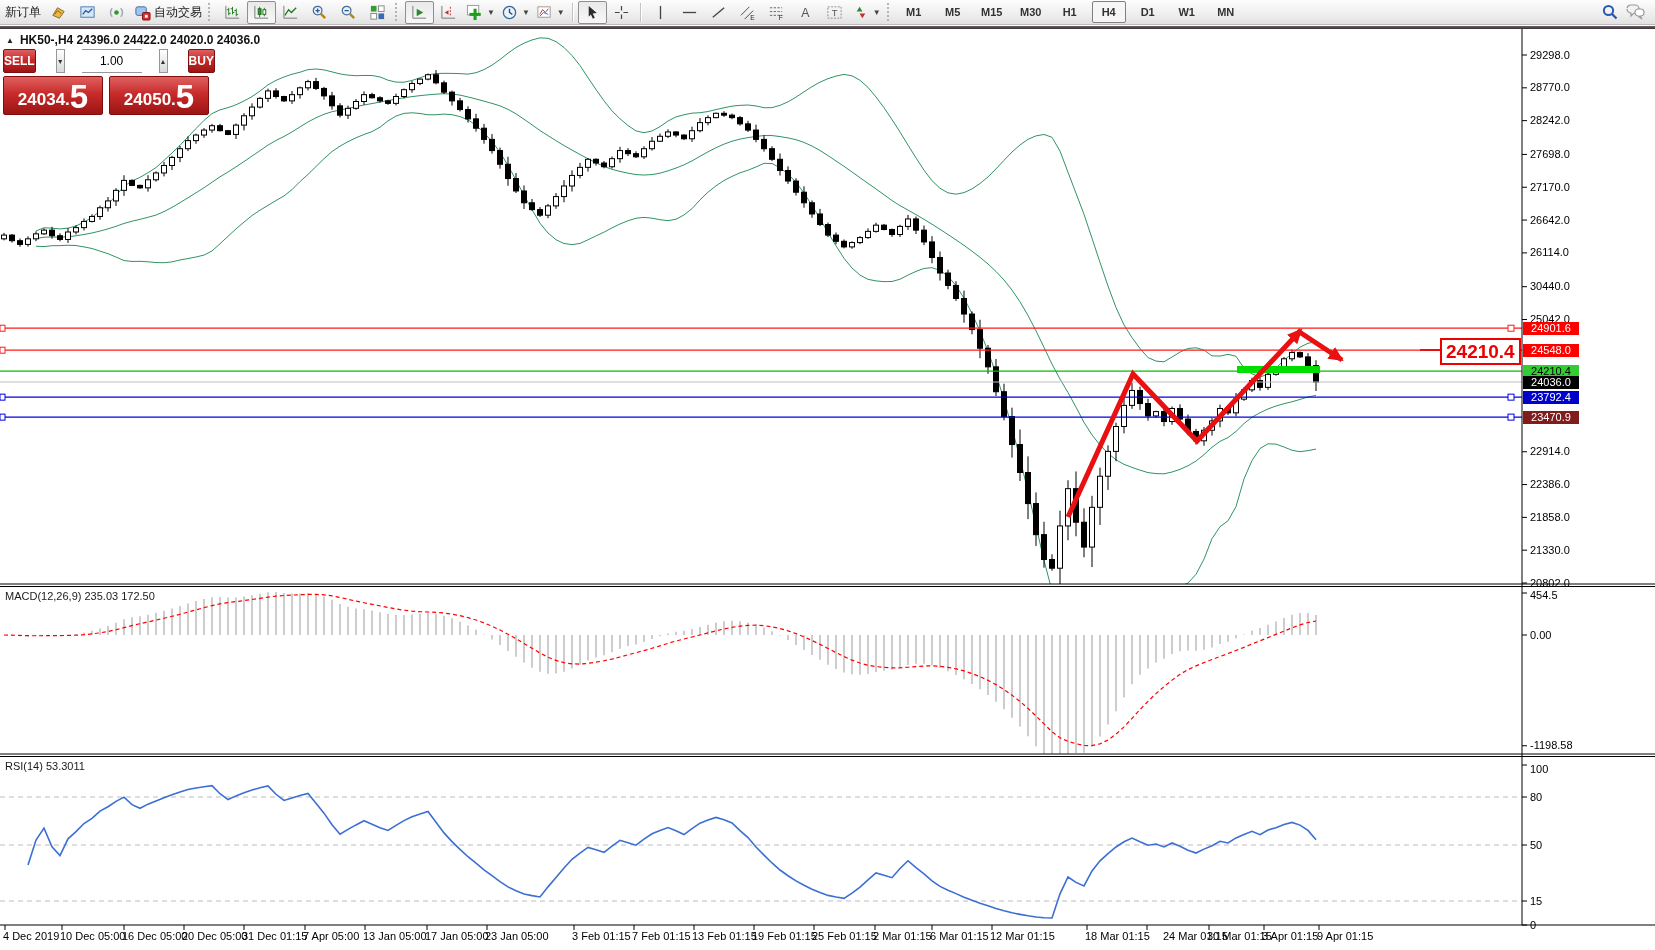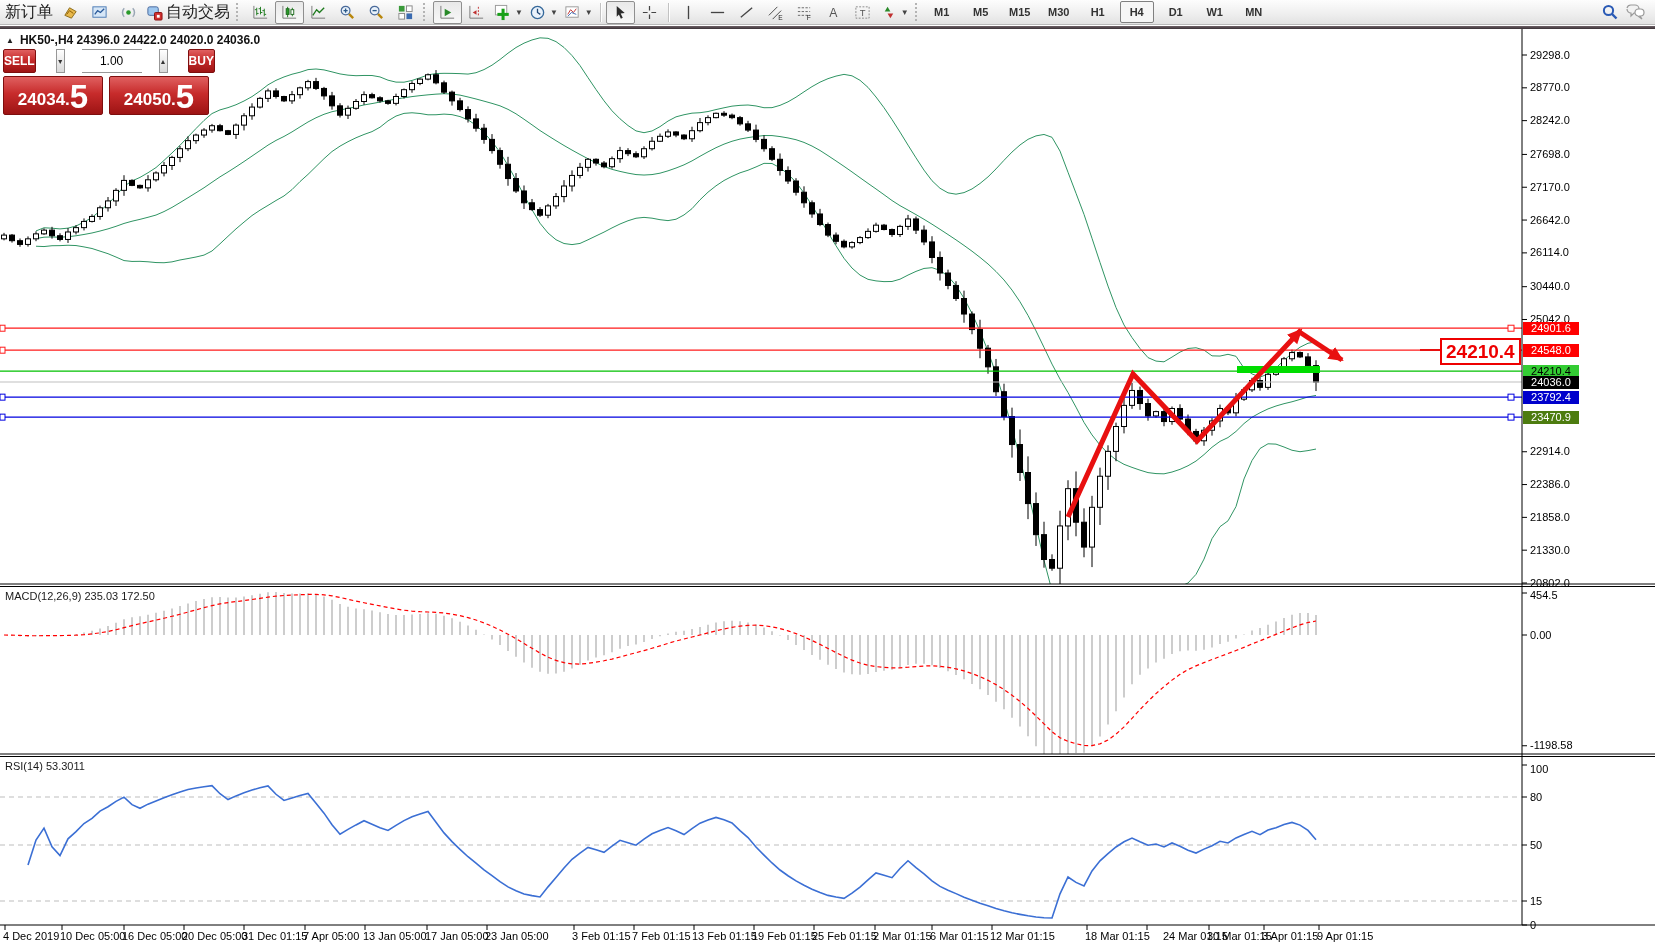--- a/index.html
+++ b/index.html
@@ -6,21 +6,21 @@
   #stage{position:relative;width:1655px;height:950px;overflow:hidden;background:#fff;}
   
   .toolbar{position:absolute;left:0;top:0;width:1655px;height:25px;z-index:5;
     background:linear-gradient(#fdfdfd,#eeeeee 60%,#e2e2e2);border-bottom:1px solid #b9b9b9;
     display:flex;align-items:center;padding:0 2px;box-sizing:border-box;}
   .dark-strip{position:absolute;left:0;top:26px;width:1655px;height:3px;z-index:5;
     background:linear-gradient(#6d6066,#3a3136);}
   .tb-btn{height:21px;min-width:23px;display:flex;align-items:center;justify-content:center;
     border:1px solid transparent;border-radius:2px;background:transparent;padding:0 2px;gap:3px;cursor:default;}
   .tb-btn.active{background:linear-gradient(#e9e9e9,#f8f8f8);border:1px solid #8f8f8f;}
-  .tb-btn .lbl{font-size:16px;color:#1a1a1a;white-space:nowrap;}
+  .tb-btn .lbl{font-size:12px;color:#1a1a1a;white-space:nowrap;}
   .tf-btn{height:20px;min-width:26px;display:flex;align-items:center;justify-content:center;
     font-size:11px;font-weight:700;color:#333;border:1px solid transparent;border-radius:2px;padding:0 3px;}
   .tf-btn.active{background:#f6f6f6;border:1px solid #808080;}
   .grip{width:4px;height:18px;border-left:2px dotted #b4b4b4;margin:0 4px 0 3px;}
   .sep{width:1px;height:19px;background:#c2c2c2;border-right:1px solid #fff;margin:0 4px;}
   .caret{font-size:8px;color:#444;margin-left:1px;}
   .tb-right{margin-left:auto;display:flex;align-items:center;gap:6px;padding-right:8px;}
   .i{display:block;}
   
   #svg{position:absolute;left:0;top:0;z-index:1;}
@@ -955,21 +955,21 @@
       <span class="tick" style="top:445.2457627118644px">22914.0</span>
       <span class="tick" style="top:478.0593220338983px">22386.0</span>
       <span class="tick" style="top:510.8728813559321px">21858.0</span>
       <span class="tick" style="top:543.6864406779662px">21330.0</span>
       <span class="tick" style="top:576.5px">20802.0</span>
       <span class="chip" style="top:321.7225988700566px;background:#ff0000;color:#ffffff">24901.6</span>
       <span class="chip" style="top:343.6977401129943px;background:#ff0000;color:#ffffff">24548.0</span>
       <span class="chip" style="top:364.67853107344627px;background:#33cc33;color:#000000">24210.4</span>
       <span class="chip" style="top:375.5169491525424px;background:#000000;color:#ffffff">24036.0</span>
       <span class="chip" style="top:390.65593220338974px;background:#0000cc;color:#ffffff">23792.4</span>
-      <span class="chip" style="top:410.6361581920903px;background:#4d7c0f;color:#ffffff">23470.9</span>
+      <span class="chip" style="top:410.6361581920903px;background:#7f1d1d;color:#ffffff">23470.9</span>
       <span class="tick" style="top:589px">454.5</span>
       <span class="tick" style="top:628.5px">0.00</span>
       <span class="tick" style="top:739.2598679867987px">-1198.58</span>
       <span class="tick" style="top:763px">100</span>
       <span class="tick" style="top:790.5px">80</span>
       <span class="tick" style="top:838.5px">50</span>
       <span class="tick" style="top:894.5px">15</span>
       <span class="tick" style="top:918.5px">0</span>
       <span class="tl" style="left:3px">4 Dec 2019</span>
       <span class="tl" style="left:60px">10 Dec 05:00</span>

